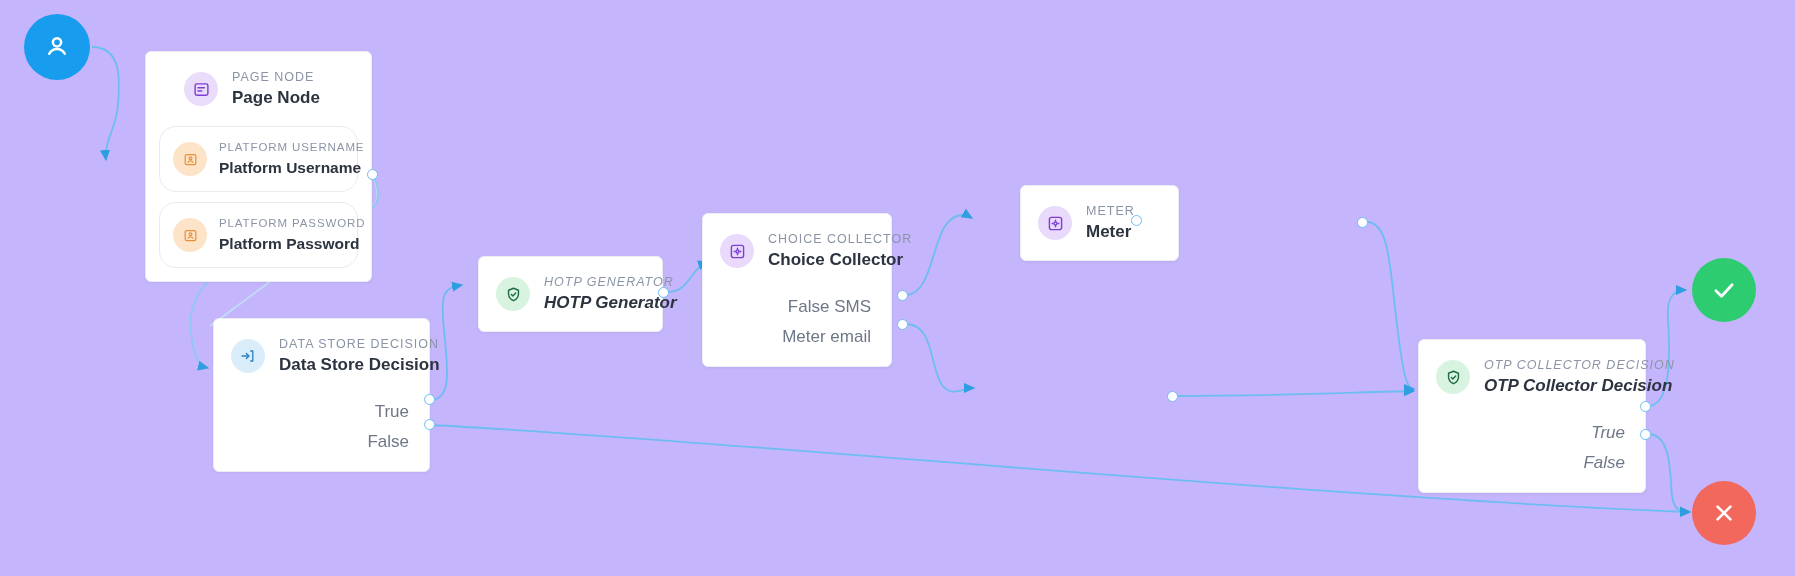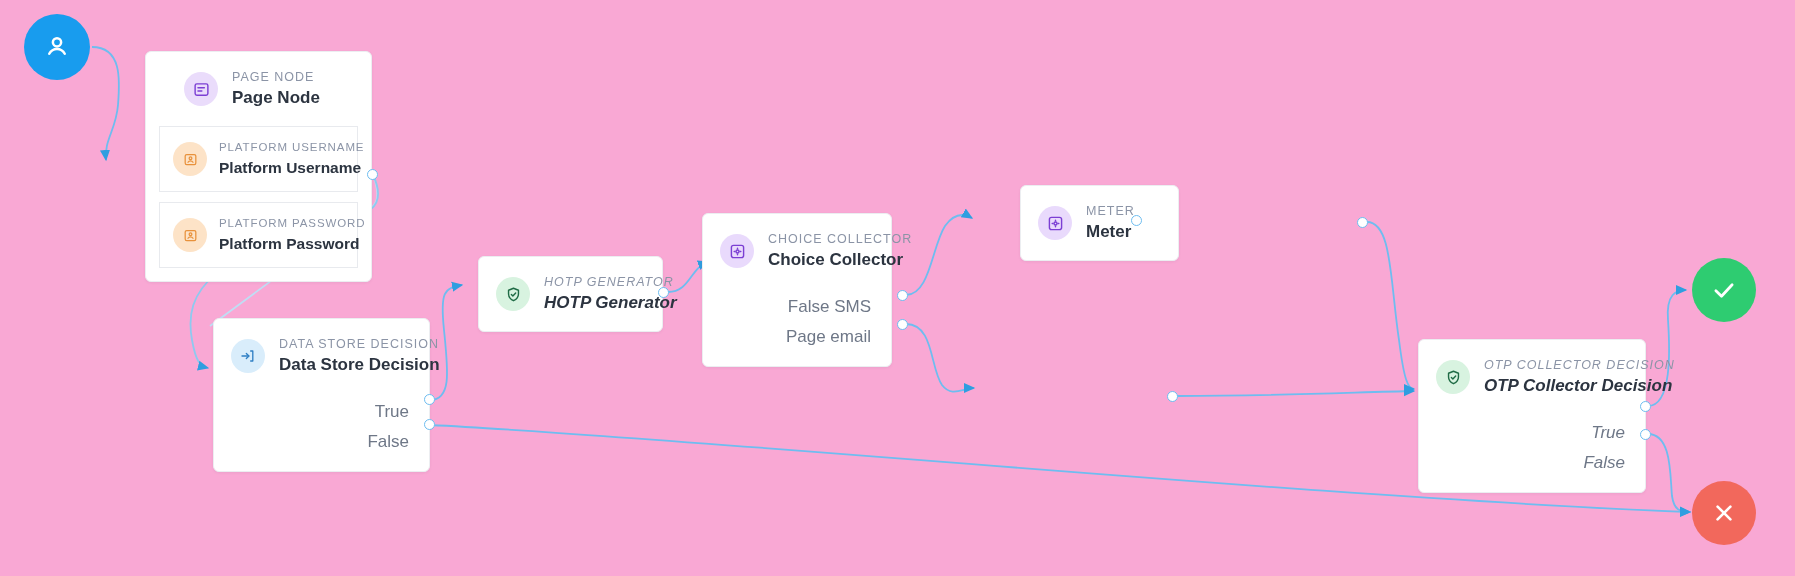--- a/index.html
+++ b/index.html
@@ -5,21 +5,21 @@
   * { box-sizing: border-box; }
   html, body {
     margin: 0; padding: 0;
     background: #f7f8fa;
     font-family: "Liberation Sans", sans-serif;
   }
   #canvas {
     position: relative;
     width: 1795px;
     height: 576px;
-    background: #f9a8d4;
+    background: #c4b5fd;
     overflow: hidden;
   }
   #edges {
     position: absolute;
     left: 0; top: 0;
     width: 1795px; height: 576px;
     pointer-events: none;
   }
 
   
@@ -75,21 +75,21 @@
     font-weight: 700;
     color: #2c3440;
     line-height: 22px;
     white-space: nowrap;
   }
 
   
   .subcards { padding: 0 13px 13px 13px; display: flex; flex-direction: column; gap: 10px; }
   .subcard {
     border: 1px solid #e8eaee;
-    border-radius: 0;
+    border-radius: 17px;
     background: #fff;
   }
   .subcard .node-head { padding: 12px 16px 12px 13px; gap: 12px; }
   .subcard .node-kind { font-size: 11.5px; letter-spacing: 0.9px; }
   .subcard .node-title { font-size: 15.5px; }
 
   
   .outcomes { padding: 4px 20px 14px 20px; }
   .outcome {
     text-align: right;
@@ -255,21 +255,21 @@
           <path d="M12 7.3v1.2M12 15.5v1.2M7.3 12h1.2M15.5 12h1.2"></path>
         </svg>
       </div>
       <div class="node-texts">
         <div class="node-kind">CHOICE COLLECTOR</div>
         <div class="node-title">Choice Collector</div>
       </div>
     </div>
     <div class="outcomes">
       <div class="outcome">False SMS</div>
-      <div class="outcome">Page email</div>
+      <div class="outcome">Meter email</div>
     </div>
   </div>
   <div class="port" style="left:897px; top:290px;"></div>
   <div class="port" style="left:897px; top:319px;"></div>
 
   <div class="node" style="left:1020px; top:185px; width:159px;">
     <div class="node-head">
       <div class="node-icon ic-purple-lt">
         <svg width="17" height="17" viewBox="0 0 24 24" fill="none" stroke="#7c3fd4" stroke-width="2" stroke-linecap="round" stroke-linejoin="round">
           <rect x="3.4" y="3.4" width="17.2" height="17.2" rx="3"></rect>

